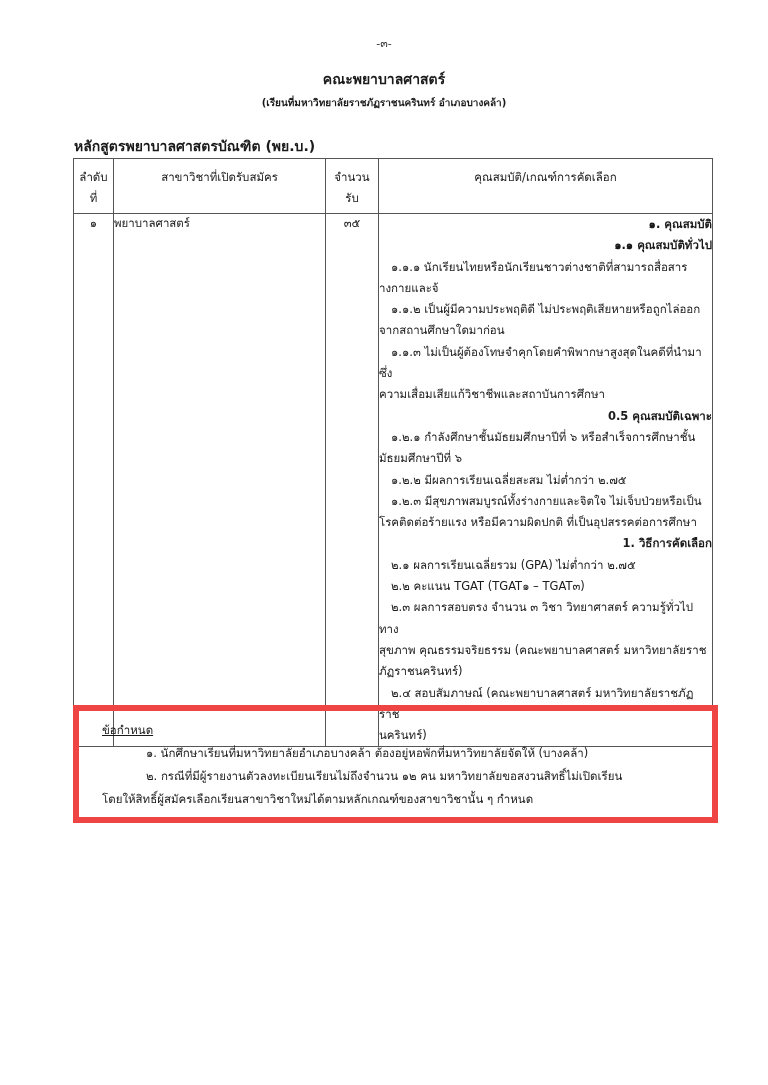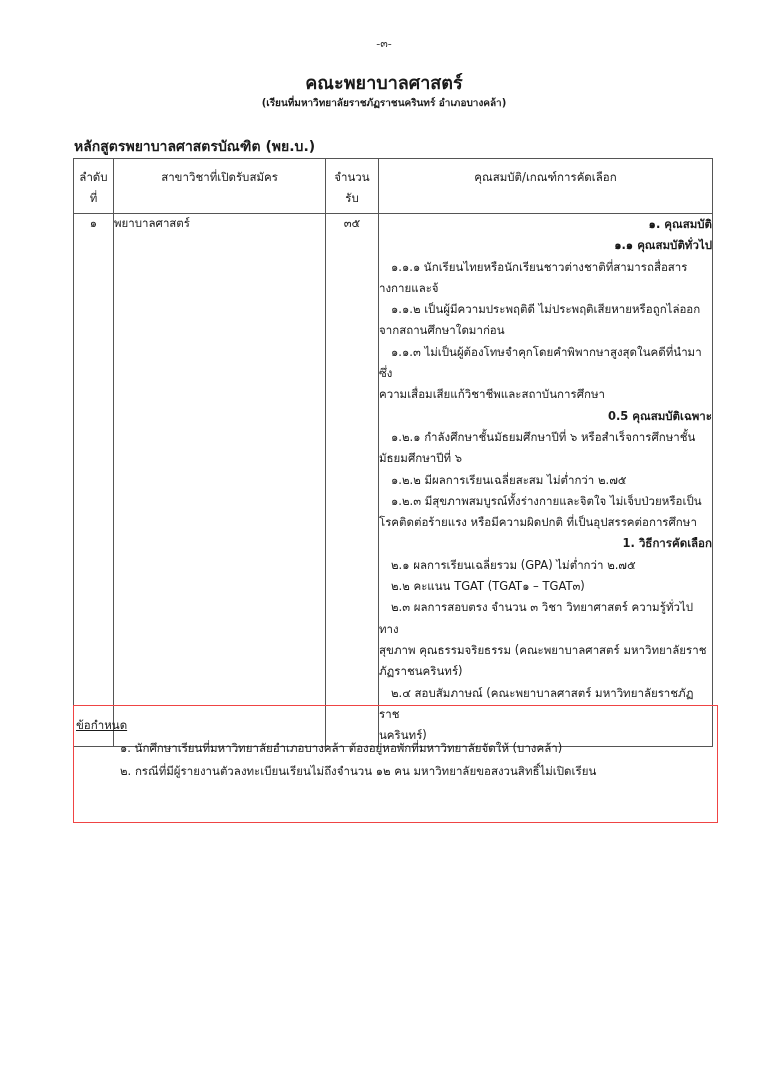--- a/index.html
+++ b/index.html
@@ -7,21 +7,21 @@
     width: 768px; height: 1085px; position: relative; overflow: hidden;
     font-family: "DejaVu Sans", "Liberation Sans", sans-serif;
     color: #1a1a1a;
   }
   .page-number {
     position: absolute; top: 34px; left: 0; width: 768px; text-align: center;
     font-size: 11px; color: #333;
   }
   .title {
     position: absolute; left: 0; width: 768px; text-align: center;
-    font-size: 18px; font-weight: bold;
+    font-size: 14px; font-weight: bold;
   }
   .title.t1 { top: 68px; }
   .title.t2 { top: 95px; font-size: 10px; }
   .program-heading {
     position: absolute; top: 135px; left: 74px; font-size: 14px; font-weight: bold; text-align: right;
   }
   table.main {
     position: absolute; top: 158px; left: 73px; width: 640px;
     border-collapse: collapse; font-size: 11.5px;
   }
@@ -34,21 +34,21 @@
   .col-qty { width: 52px; text-align: center; }
   .col-qual { }
   th.col-major, th.col-qual { text-align: center; }
   td.col-major { padding: 4px 6px; }
   td.col-no, td.col-qty { padding-top: 4px; }
   td.col-qual { padding: 3px 6px 6px 6px; line-height: 21.3px; }
   .qual-h1 { font-weight: bold; text-align: right; }
   .qual-item { text-indent: 12px; }
   .notes-box {
     position: absolute; top: 705px; left: 73px; width: 645px; height: 118px;
-    border: 1px solid #ef4444; box-sizing: border-box; padding: 8px 2px; font-size: 11.5px;
+    border: 6px solid #ef4444; box-sizing: border-box; padding: 8px 23px; font-size: 11.5px;
     line-height: 23px;
   }
   .notes-title { text-decoration: underline; }
   .note-line { text-indent: 44px; }
   .note-line-cont { text-indent: 0; }
 </style>
 </head>
 <body>
 
 <div class="page-number">-๓-</div>
@@ -103,13 +103,14 @@
         <div>นครินทร์)</div>
       </td>
     </tr>
   </tbody>
 </table>
 
 <div class="notes-box">
   <div class="notes-title">ข้อกำหนด</div>
   <div class="note-line">๑. นักศึกษาเรียนที่มหาวิทยาลัยอำเภอบางคล้า ต้องอยู่หอพักที่มหาวิทยาลัยจัดให้ (บางคล้า)</div>
   <div class="note-line">๒. กรณีที่มีผู้รายงานตัวลงทะเบียนเรียนไม่ถึงจำนวน ๑๒ คน มหาวิทยาลัยขอสงวนสิทธิ์ไม่เปิดเรียน</div>
+  <div class="note-line-cont">โดยให้สิทธิ์ผู้สมัครเลือกเรียนสาขาวิชาใหม่ได้ตามหลักเกณฑ์ของสาขาวิชานั้น ๆ กำหนด</div>
 </div>
 
 </body></html>

